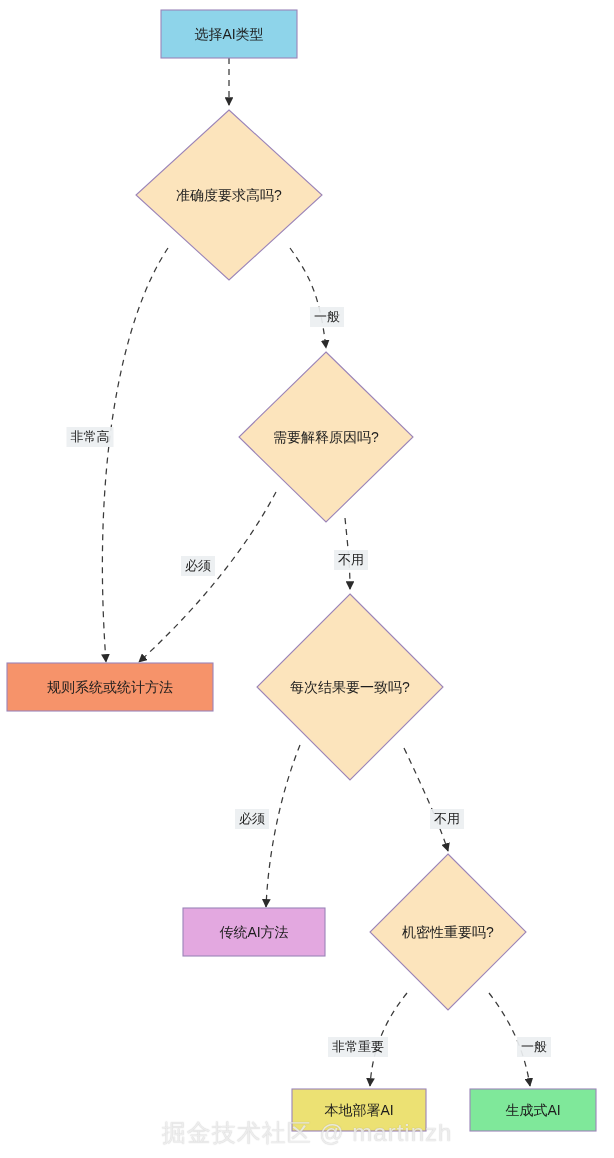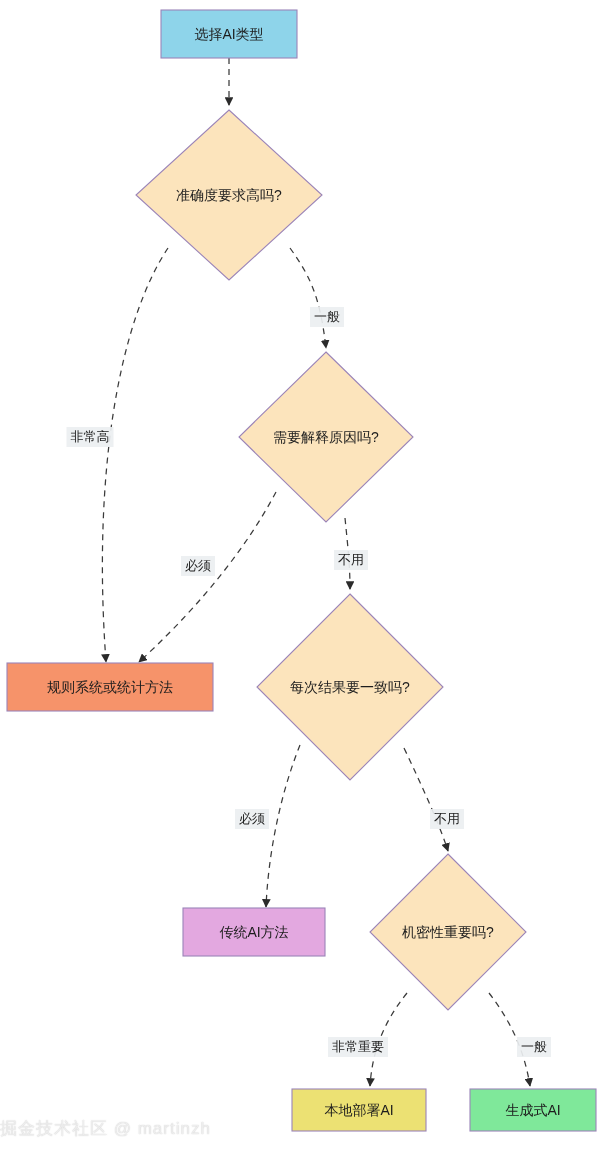--- a/index.html
+++ b/index.html
@@ -52,22 +52,23 @@
   }
   .edge-label-bg {
     fill: #eceff1;
     opacity: 0.92;
   }
   .watermark {
     position: absolute;
     left: 0;
     top: 1117px;
     width: 614px;
+    text-align: center;
     font-family: "Liberation Sans", "DejaVu Sans", sans-serif;
-    font-size: 17px;
+    font-size: 24px;
     letter-spacing: 1px;
     color: rgba(255,255,255,0.72);
     text-shadow: 0 0 1px rgba(120,120,120,0.55);
     pointer-events: none;
     user-select: none;
     white-space: nowrap;
   }
 </style>
 </head>
 <body>

